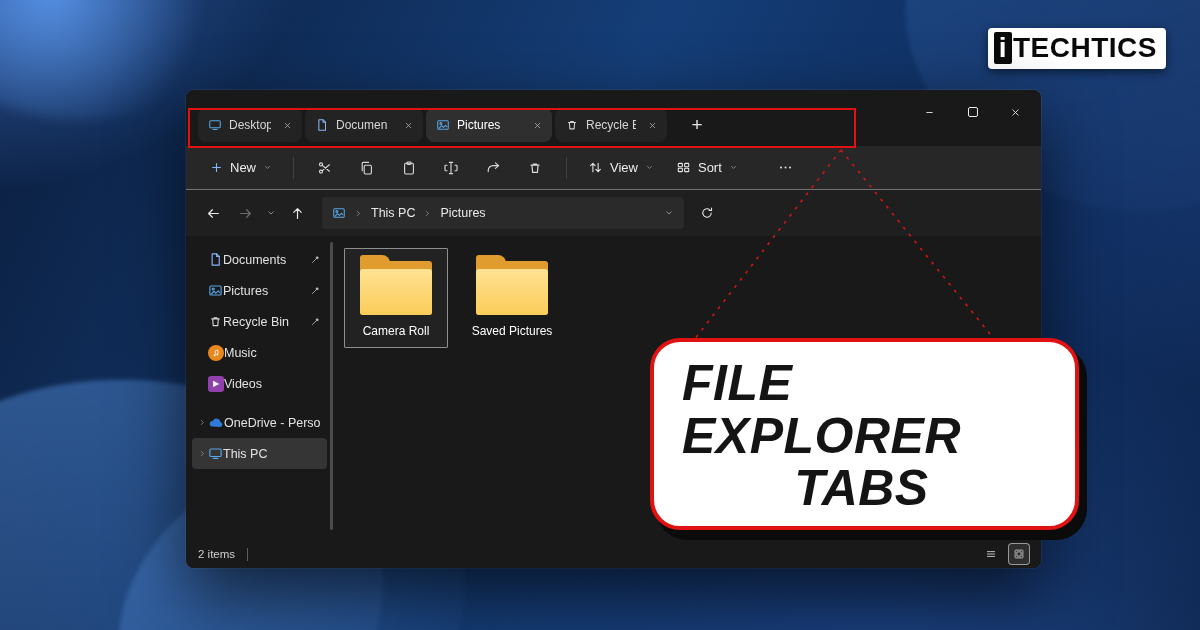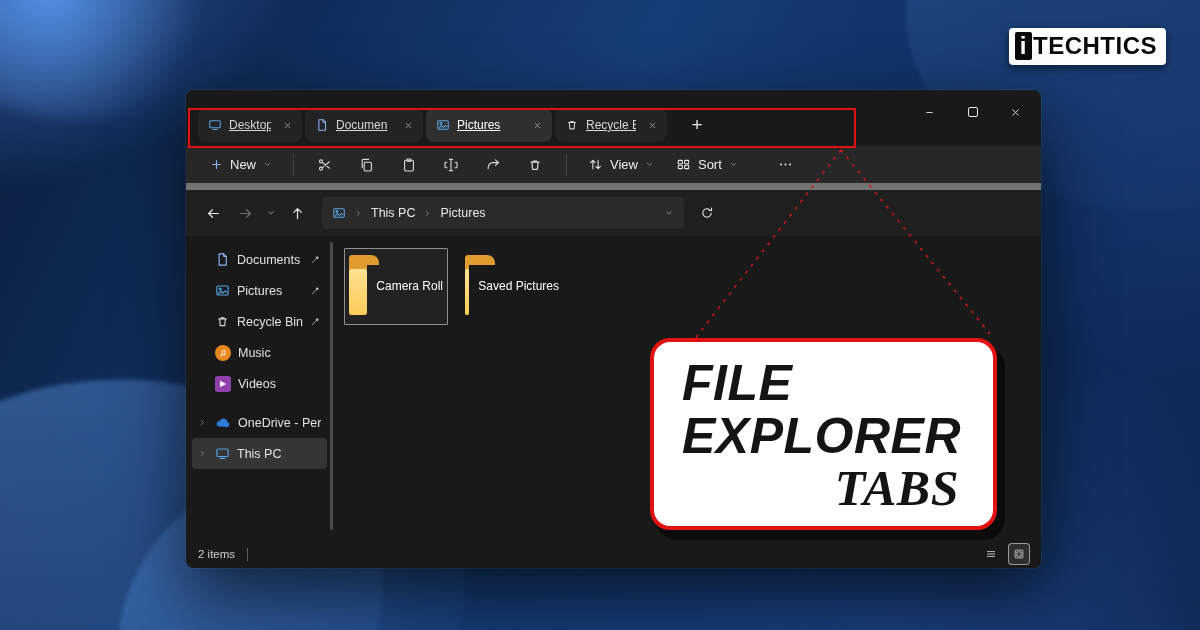--- a/index.html
+++ b/index.html
@@ -22,95 +22,95 @@
 
   .ic{display:block;}
   .i9{width:9px;height:9px}.i10{width:10px;height:10px}.i11{width:11px;height:11px}
   .i12{width:12px;height:12px}.i13{width:13px;height:13px}.i14{width:14px;height:14px}
   .i15{width:15px;height:15px}.i16{width:16px;height:16px}
   .c-blue{color:#58a6e8}.c-green{color:#49b054}.c-gray{color:#d5d5d5}.c-lblue{color:#8ab4f8}
   .c-cloud{color:#2f7bd9}.c-dim{color:#9a9a9a}
 
   
   .logo{position:absolute;right:34px;top:28px;background:#fff;border-radius:4px;
-    padding:4px 9px 5px 6px;font-size:24px;font-weight:bold;letter-spacing:.5px;color:#0a0a0a;
+    padding:4px 9px 5px 6px;font-size:28px;font-weight:bold;letter-spacing:.5px;color:#0a0a0a;
     box-shadow:0 3px 10px rgba(0,0,0,.55);z-index:5;}
   .logo-i{background:#0a0a0a;color:#fff;padding:0 5px 1px;margin-right:1px;border-radius:2px;}
 
   
   .window{position:absolute;left:186px;top:90px;width:855px;height:478px;background:#1b1b1b;
     border-radius:8px;overflow:hidden;display:flex;flex-direction:column;z-index:10;
     box-shadow:0 26px 70px rgba(0,0,0,.65), 0 0 0 1px rgba(255,255,255,.07);}
 
   .titlebar{height:56px;background:#191919;display:flex;align-items:flex-end;padding:0 8px 0 12px;position:relative;flex:0 0 auto;}
   .tabs{display:flex;align-items:center;gap:3px;margin-bottom:4px;}
   .tab{display:flex;align-items:center;gap:7px;height:34px;padding:0 6px 0 10px;border-radius:8px;
-    background:#232323;color:#d6d6d6;font-size:12px;text-decoration:underline;}
+    background:#232323;color:#d6d6d6;font-size:12px;}
   .tab.active{background:#2f2f2f;color:#fff;}
   .t1{width:104px}.t2{width:120px}.t3{width:118px}.t4{width:126px}.t5{width:112px}
   .tab-label{flex:1;white-space:nowrap;overflow:hidden;}
   .tab-close{width:18px;height:18px;border-radius:4px;display:flex;align-items:center;justify-content:center;color:#b9b9b9;}
   .newtab{width:30px;height:30px;margin-left:12px;display:flex;align-items:center;justify-content:center;
     color:#e2e2e2;font-size:19px;border-radius:4px;}
   .caption{position:absolute;right:4px;top:5px;display:flex;}
   .cap{width:43px;height:34px;display:flex;align-items:center;justify-content:center;color:#ececec;}
   .maxbox{width:10px;height:10px;border:1.3px solid #ececec;border-radius:2px;display:block;}
 
   .toolbar{height:44px;background:#272727;display:flex;align-items:center;padding:0 14px;gap:2px;
-    flex:0 0 auto;border-bottom:7px solid #737373;}
+    flex:0 0 auto;border-bottom:1px solid #737373;}
   .tbtn{display:flex;align-items:center;gap:7px;color:#ececec;font-size:13px;padding:0 10px;height:34px;border-radius:4px;}
   .ico-btn{width:40px;height:34px;display:flex;align-items:center;justify-content:center;color:#dadada;border-radius:4px;}
   .sep{width:1px;height:22px;background:#414141;margin:0 9px;}
   .chevron{color:#a6a6a6;}
 
   .navbar{height:46px;display:flex;align-items:center;background:#1f1f1f;padding:0 12px;gap:2px;flex:0 0 auto;}
   .nbtn{width:30px;height:30px;display:flex;align-items:center;justify-content:center;color:#e8e8e8;border-radius:4px;}
   .nbtn.disabled{color:#6d6d6d;}
   .nchev{width:18px;}
   .crumbbox{display:flex;align-items:center;gap:8px;height:32px;background:#2a2a2a;border-radius:4px;
     padding:0 10px;margin-left:8px;width:362px;color:#e8e8e8;font-size:12.5px;}
   .crumb-sp{flex:1;}
   .searchbox{flex:1;height:32px;background:#2a2a2a;border-radius:4px;display:flex;align-items:center;gap:9px;
     padding:0 11px;color:#9b9b9b;font-size:12.5px;margin-left:10px;border-bottom:1px solid #3c3c3c;}
 
   .main{flex:1;display:flex;background:#191919;min-height:0;}
   .sidebar{width:148px;padding:8px 7px 0 6px;position:relative;flex:0 0 auto;}
-  .srow{height:31px;display:flex;align-items:center;gap:7px;padding:0 6px 0 4px;border-radius:4px;color:#e2e2e2;font-size:12.5px;}
+  .srow{height:31px;display:flex;align-items:center;padding:0 6px 0 4px;border-radius:4px;color:#e2e2e2;font-size:12.5px;}
   .srow .schev{width:12px;display:flex;justify-content:center;color:#9a9a9a;flex:0 0 auto;}
   .slabel{flex:1;white-space:nowrap;overflow:hidden;}
   .srow.sel{background:#353535;}
   .srow.gap{margin-top:8px;}
   .pinic{color:#b9b9b9;flex:0 0 auto;}
   .sbar{position:absolute;right:1px;top:6px;bottom:10px;width:3px;background:#4b4b4b;border-radius:2px;}
   .mus{width:16px;height:16px;border-radius:50%;background:#e8871e;display:flex;align-items:center;justify-content:center;color:#fff;flex:0 0 auto;}
   .vid{width:16px;height:16px;border-radius:3px;background:#9141ac;color:#fff;font-size:8px;display:flex;align-items:center;justify-content:center;flex:0 0 auto;}
 
   .content{flex:1;padding:12px 10px;display:flex;align-items:flex-start;gap:12px;}
-  .fitem{width:104px;padding:8px 4px 9px;display:flex;flex-direction:row;align-items:center;gap:9px;border:1px solid transparent;border-radius:1px;}
+  .fitem{width:104px;padding:8px 4px 9px;display:flex;flex-direction:column;align-items:center;gap:9px;border:1px solid transparent;border-radius:1px;}
   .fitem.sel{border-color:#8f8f8f;background:rgba(255,255,255,.045);}
   .fname{font-size:12px;color:#fff;white-space:nowrap;}
   .folder{position:relative;width:72px;height:54px;margin-top:4px;}
   .fback{position:absolute;left:0;right:0;top:0;bottom:0;background:#e09c2e;border-radius:3px;}
   .fback::before{content:"";position:absolute;left:0;top:-6px;width:30px;height:10px;background:#e09c2e;border-radius:3px 8px 0 0;}
   .ffront{position:absolute;left:0;right:0;bottom:0;height:46px;background:linear-gradient(180deg,#ffe293 0%,#fbcc59 100%);border-radius:3px;}
 
   .statusbar{height:28px;display:flex;align-items:center;background:#191919;padding:0 12px;color:#cfcfcf;font-size:11.5px;flex:0 0 auto;}
   .sdiv{width:1px;height:13px;background:#5c5c5c;margin-left:12px;}
   .sspace{flex:1;}
   .vbtn{width:20px;height:20px;display:flex;align-items:center;justify-content:center;color:#cfcfcf;margin-left:8px;border-radius:3px;}
   .vbtn.active{box-shadow:0 0 0 1px #9a9a9a;background:#2e2e2e;}
 
   .hl{position:absolute;left:188px;top:108px;width:668px;height:40px;border:2px solid #e01212;z-index:50;}
   .lines{position:absolute;left:0;top:0;width:1200px;height:630px;pointer-events:none;z-index:49;}
 
-  .callout{position:absolute;left:650px;top:338px;width:347px;height:192px;background:#fff;
-    border:4px solid #e11212;border-radius:20px;box-shadow:7px 9px 0 1px #0b0b0b;
+  .callout{position:absolute;left:650px;top:338px;width:429px;height:192px;background:#fff;
+    border:4px solid #e11212;border-radius:30px;box-shadow:7px 9px 0 1px #0b0b0b;
     padding:15px 28px 0;z-index:51;color:#141414;font-style:italic;font-weight:bold;
     font-size:50px;line-height:1.05;letter-spacing:.5px;}
-  .callout .l3{text-align:right;padding-right:6px;font-family:Liberation Serif, serif;}
+  .callout .l3{text-align:center;padding-right:6px;}
 </style>
 </head>
 <body>
 
 <svg width="0" height="0" style="position:absolute" aria-hidden="true">
   <defs>
     <g id="_s" fill="none" stroke="currentColor" stroke-width="1.5" stroke-linecap="round" stroke-linejoin="round"></g>
   </defs>
   <symbol id="i-monitor" viewBox="0 0 20 20">
       <g fill="none" stroke="currentColor" stroke-width="1.5" stroke-linecap="round" stroke-linejoin="round">

